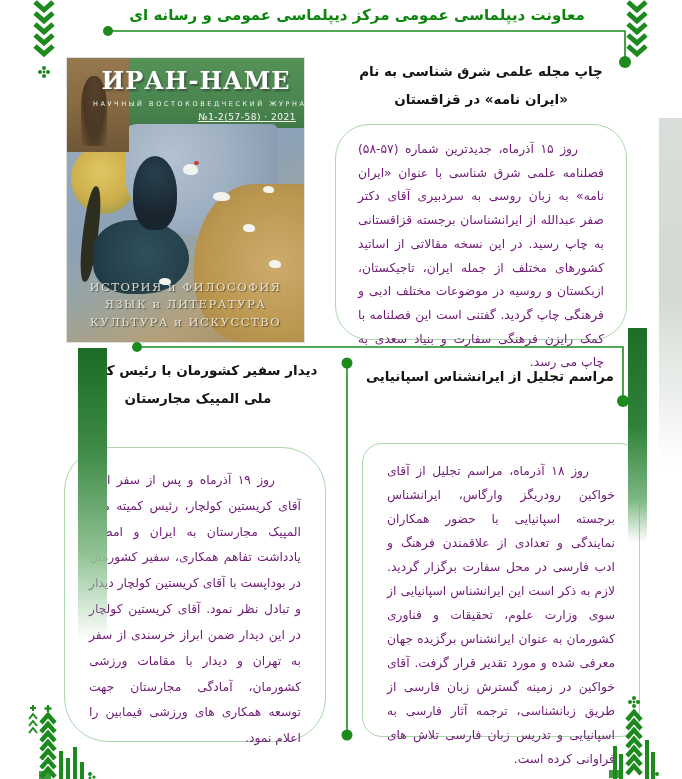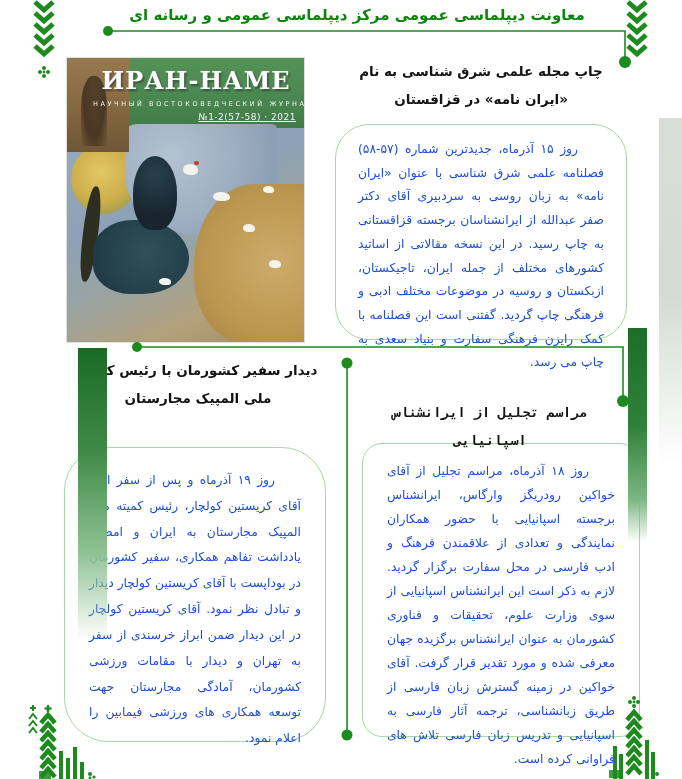--- a/index.html
+++ b/index.html
@@ -59,25 +59,25 @@
   .bird.b6{left:202px;top:132px;width:12px;height:8px;}
   .art-caption{position:absolute;left:0;bottom:10px;width:100%;z-index:3;text-align:center;
          font-family:"DejaVu Serif",serif;font-size:11.5px;line-height:1.55;letter-spacing:1.5px;
          color:rgba(236,231,215,.92);text-shadow:1px 1px 1px rgba(30,30,30,.6);}
 
   
   .article-title{position:absolute;direction:rtl;text-align:center;font-weight:bold;
          color:#141414;font-size:13.5px;line-height:2.1;z-index:4;}
   .title-1{left:345px;top:57px;width:272px;}
   .title-2{left:70px;top:356px;width:256px;}
-  .title-3{left:366px;top:400px;width:248px;font-family:Liberation Mono, monospace;}
+  .title-3{left:366px;top:362px;width:248px;}
 
   
   .article-box{position:absolute;border:1px solid var(--box-border,#a9d6aa);background:#ffffff;
-         direction:rtl;color:#1d4ed8;z-index:3;}
+         direction:rtl;color:#701a75;z-index:3;}
   .box-1{left:335px;top:124px;width:290px;height:214px;border-radius:34px;padding:0;}
   .box-2{left:64px;top:447px;width:260px;height:293px;border-radius:44px;}
   .box-3{left:362px;top:443px;width:276px;height:292px;border-radius:20px;}
   .article-body{margin:0;padding:13px 22px;font-size:12.3px;line-height:1.93;
          text-align:justify;text-indent:26px;}
   .box-2 .article-body{padding:20px 24px;line-height:2.1;}
   .box-3 .article-body{padding:16px 24px;line-height:1.95;}
 
   
   .bar{position:absolute;z-index:5;}
@@ -126,20 +126,25 @@
       <div class="art-tree"></div>
       <div class="art-pond"></div>
       <div class="art-peacock"></div>
       <div class="art-ground"></div>
       <div class="bird b1"></div>
       <div class="bird b2"></div>
       <div class="bird b3"></div>
       <div class="bird b4"></div>
       <div class="bird b5"></div>
       <div class="bird b6"></div>
+      <div class="art-caption">
+        <div>ИСТОРИЯ и ФИЛОСОФИЯ</div>
+        <div>ЯЗЫК и ЛИТЕРАТУРА</div>
+        <div>КУЛЬТУРА и ИСКУССТВО</div>
+      </div>
     </div>
     <div class="cover-ruins"></div>
     <div class="cover-title">ИРАН-НАМЕ</div>
     <div class="cover-subtitle">НАУЧНЫЙ ВОСТОКОВЕДЧЕСКИЙ ЖУРНАЛ</div>
     <div class="cover-issue">№1-2(57-58) · 2021</div>
   </div>
 
   <div class="article-title title-1">چاپ مجله علمی شرق شناسی به نام «ایران نامه» در قزاقستان</div>
   <div class="article-box box-1">
     <p class="article-body">روز ۱۵ آذرماه، جدیدترین شماره (۵۷-۵۸) فصلنامه علمی شرق شناسی با عنوان «ایران نامه» به زبان روسی به سردبیری آقای دکتر صفر عبدالله از ایرانشناسان برجسته قزاقستانی به چاپ رسید. در این نسخه مقالاتی از اساتید کشورهای مختلف از جمله ایران، تاجیکستان، ازبکستان و روسیه در موضوعات مختلف ادبی و فرهنگی چاپ گردید. گفتنی است این فصلنامه با کمک رایزن فرهنگی سفارت و بنیاد سعدی به چاپ می رسد.</p>

